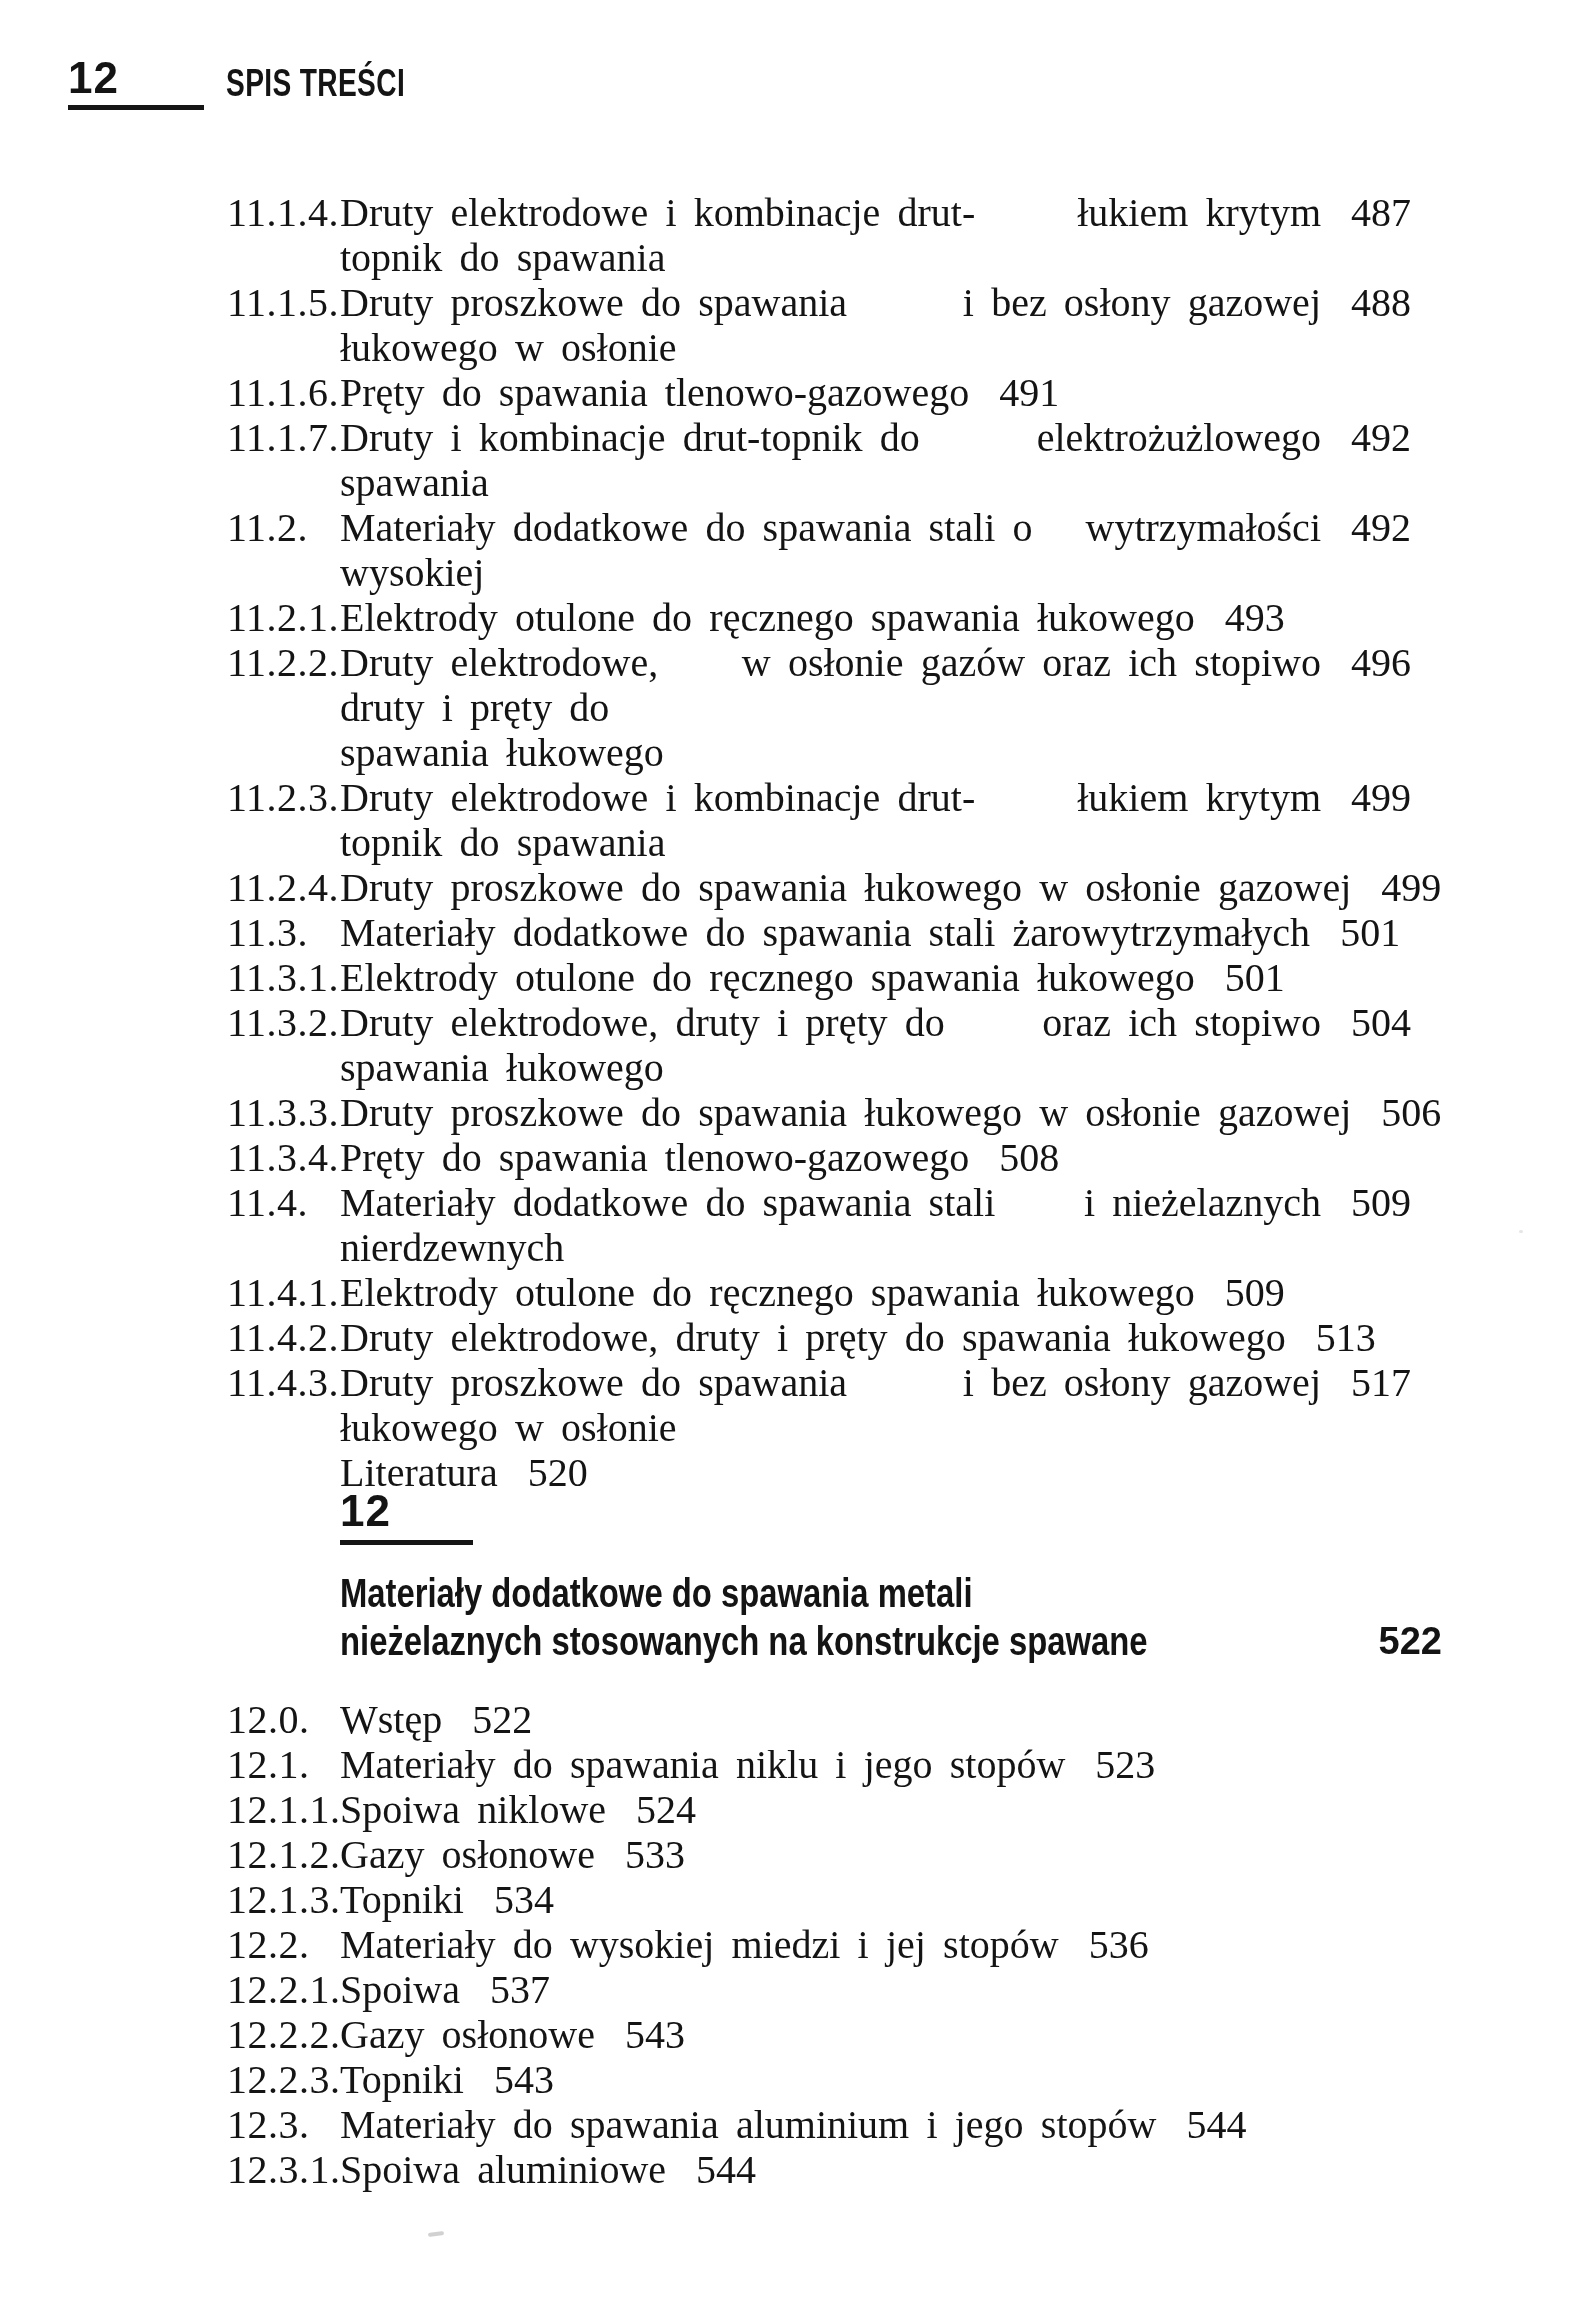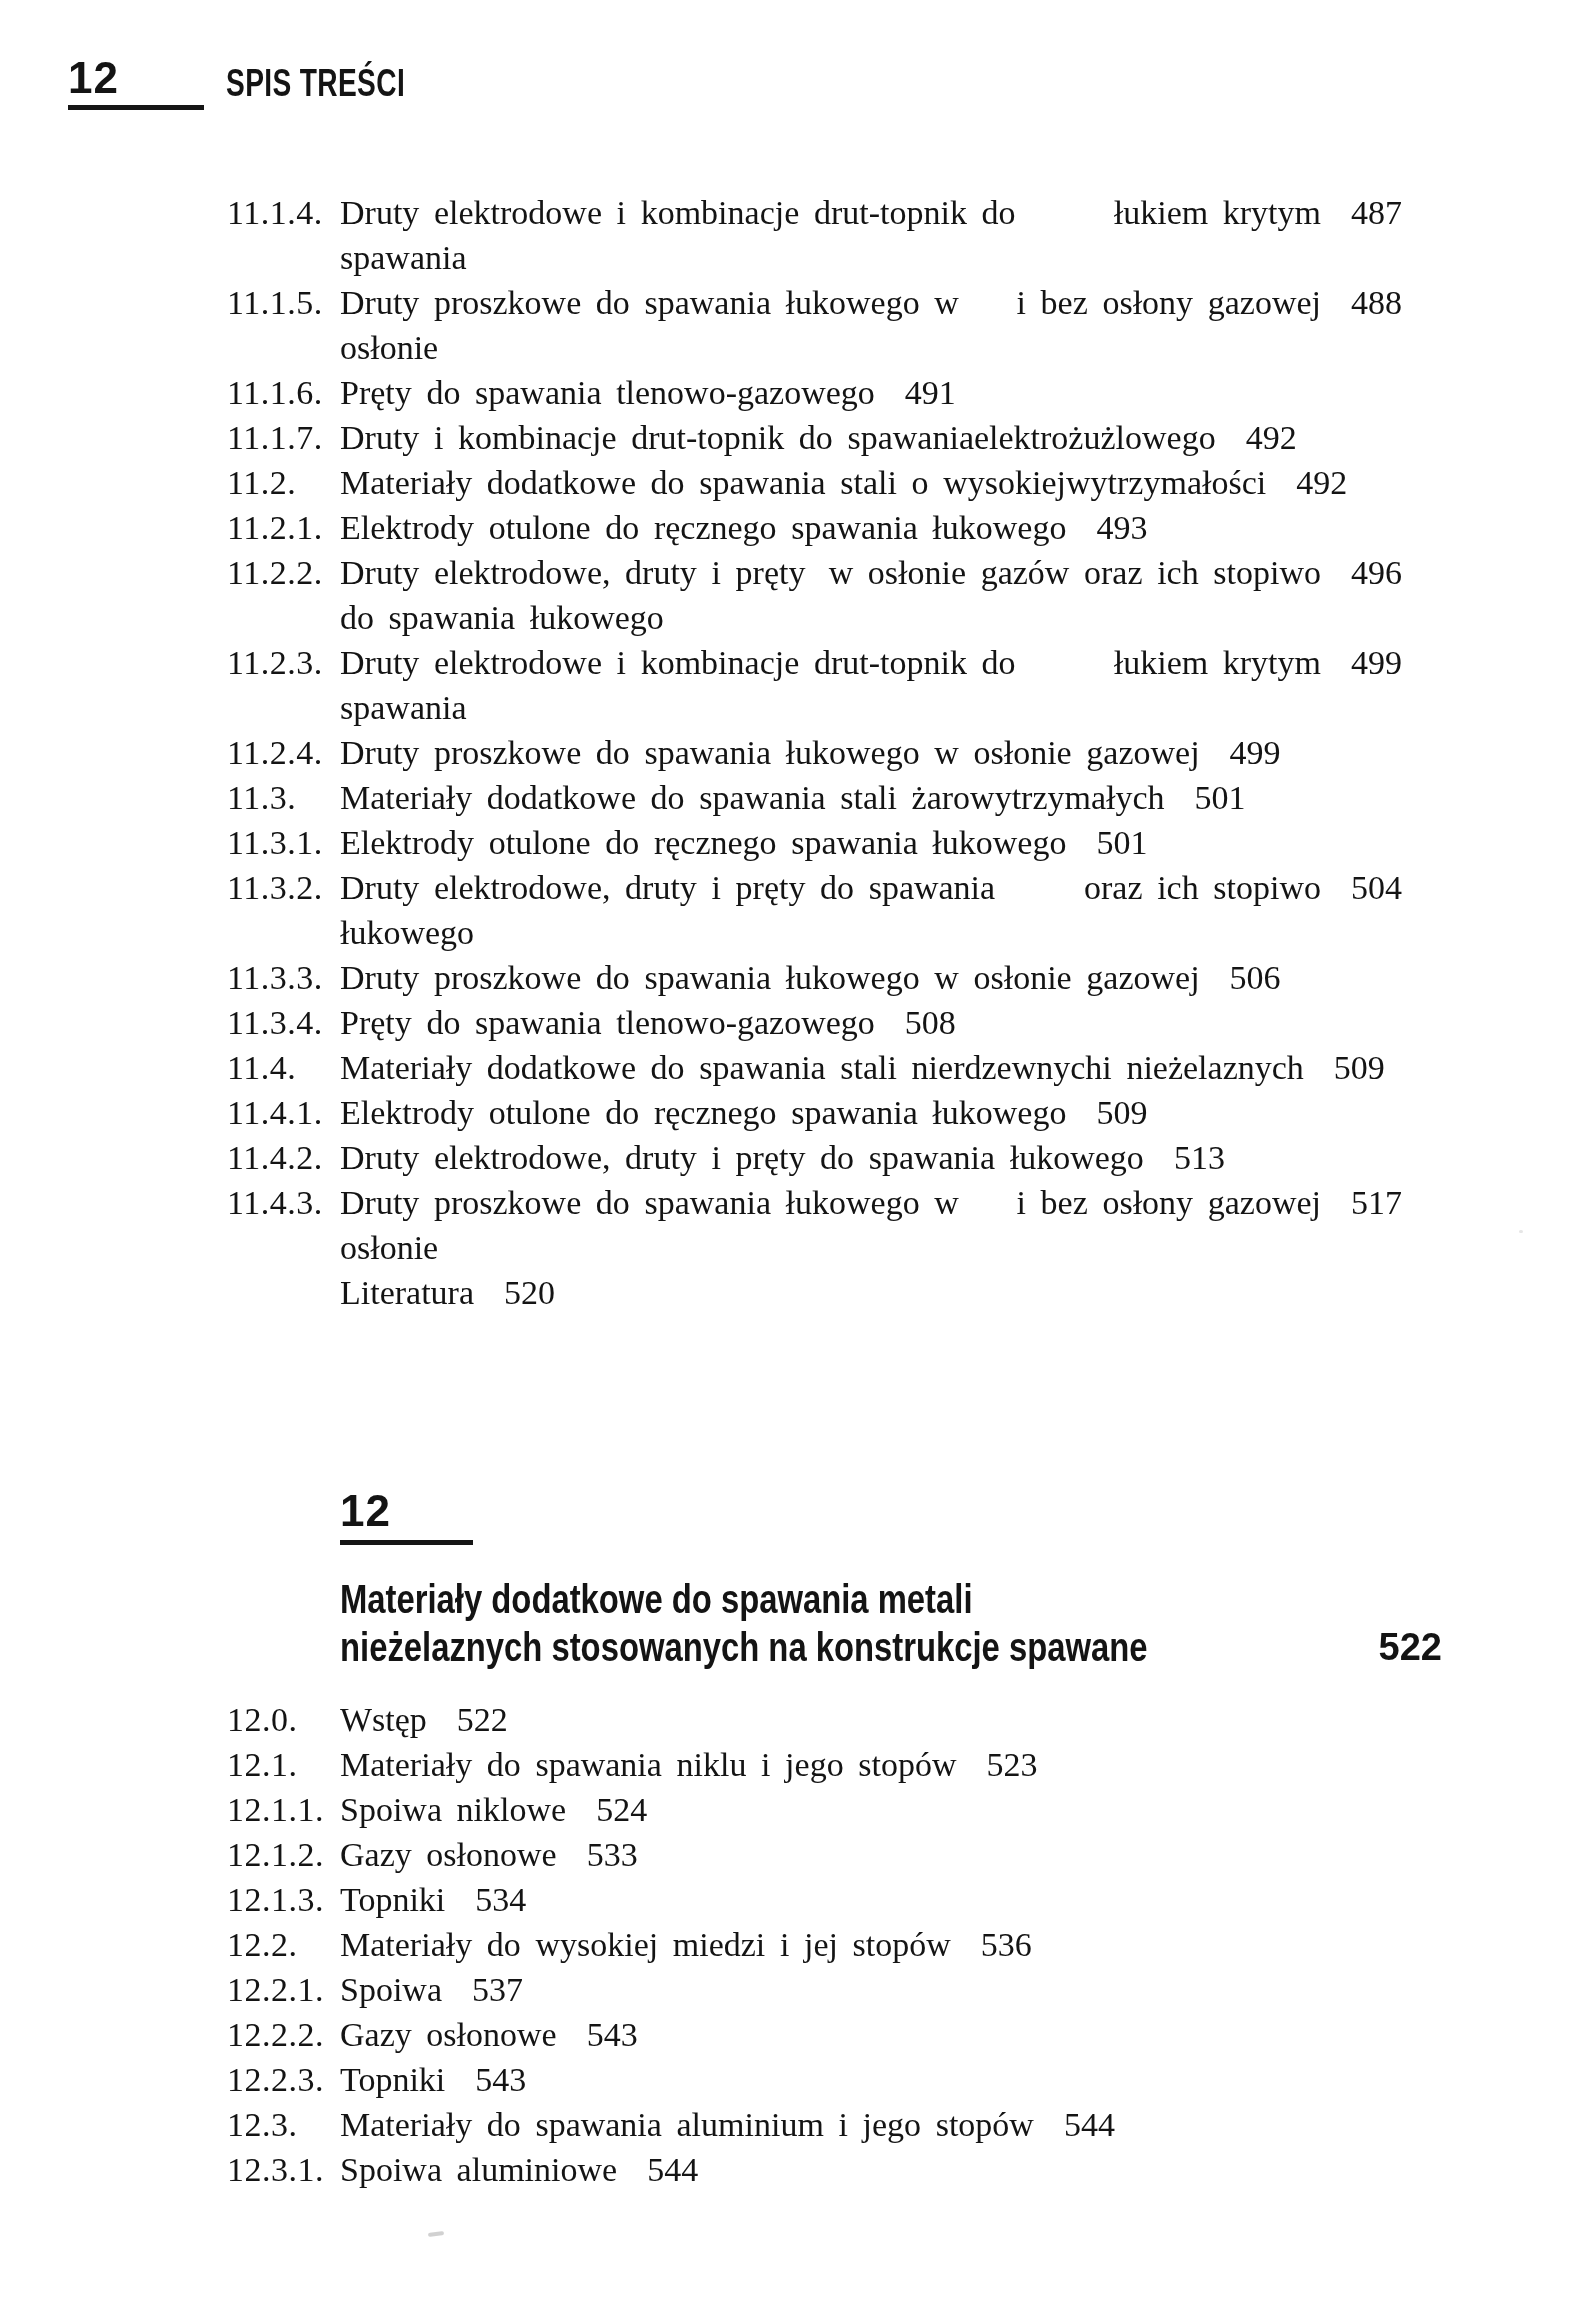--- a/index.html
+++ b/index.html
@@ -37,21 +37,21 @@
     letter-spacing: 0.5px;
     transform: scaleX(0.74);
     transform-origin: left bottom;
     white-space: nowrap;
   }
 
   
   .toc { position: absolute; left: 227px; width: 1216px; list-style: none; margin: 0; padding: 0; }
   .toc-ch11 { top: 190px; }
   .toc-ch12 { top: 1697px; }
-  .entry { display: flex; font-size: 34px; }
+  .entry { display: flex; font-size: 40px; }
   .entry .num {
     flex: none; width: 113px;
     line-height: 45px;
     letter-spacing: 0.5px;
   }
   .entry .body { flex: 1; min-width: 0; display: flex; flex-direction: row; }
   .entry .line, .entry .line-last { line-height: 45px; word-spacing: 0.18em; }
   .entry .line { display: block; }
   .entry .line-last { display: flex; }
   .entry .line-last .txt { flex: none; white-space: nowrap; }
@@ -74,21 +74,21 @@
     border-bottom: 5px solid #151515;
     padding-bottom: 9px;
   }
   .ch-num {
     font-family: "Liberation Sans", sans-serif;
     font-weight: 700;
     font-size: 44px;
     line-height: 40px;
     letter-spacing: 1px;
   }
-  .ch-title-row { display: flex; align-items: flex-end; margin-top: 30px; }
+  .ch-title-row { display: flex; align-items: flex-end; margin-top: 24px; }
   .ch-title {
     flex: 1;
     font-family: "Liberation Sans", sans-serif;
     font-weight: 700;
     font-size: 40px;
     line-height: 48px;
     transform: scaleX(0.82);
     transform-origin: left bottom;
     white-space: nowrap;
   }

